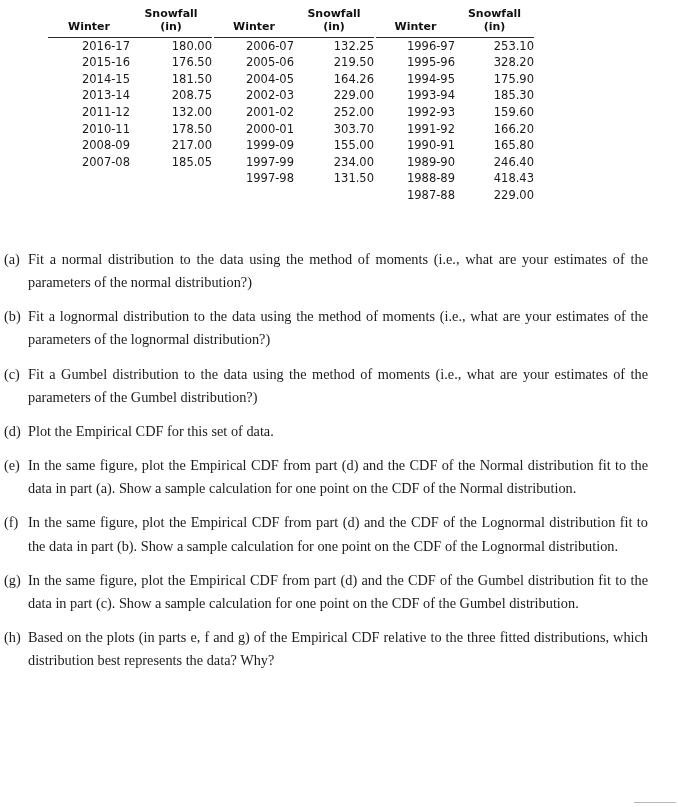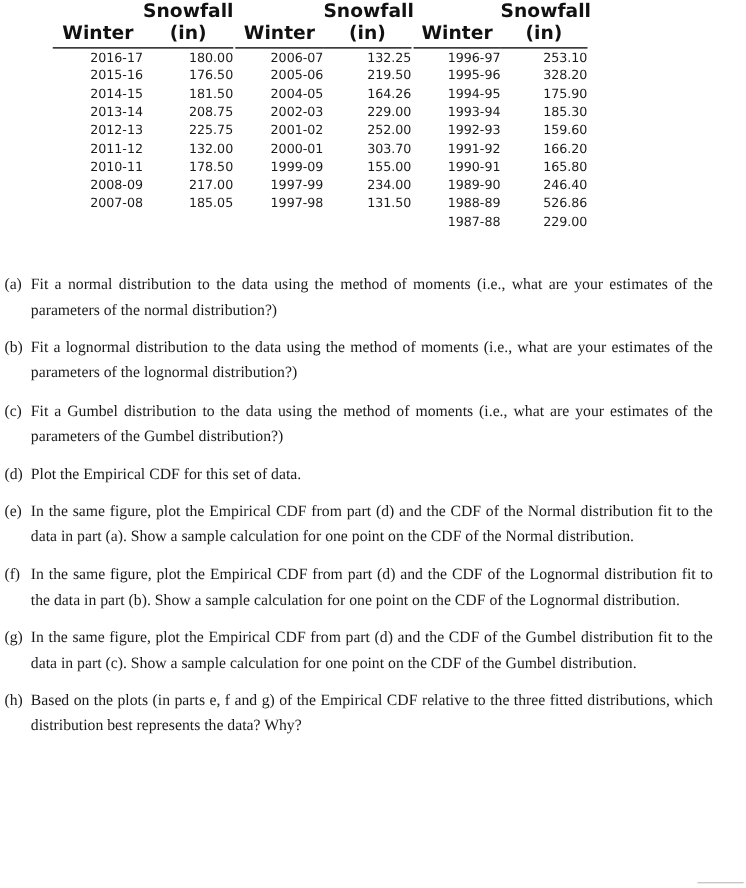--- a/index.html
+++ b/index.html
@@ -34,21 +34,21 @@
   #table-group-2 { left: 376px; width: 158px; }
 
   .tbl {
     border-collapse: collapse;
     width: 100%;
     table-layout: fixed;
   }
   .tbl th {
     font-family: "DejaVu Sans", "Liberation Sans", sans-serif;
     font-weight: bold;
-    font-size: 17px;
+    font-size: 11px;
     color: #111111;
     text-align: center;
     padding: 0 0 3px 0;
     vertical-align: bottom;
     line-height: 1.18;
     border-bottom: 1.2px solid #2a2a2a;
     white-space: nowrap;
   }
   .tbl th .hdr-l2 { display: block; }
   .tbl td {
@@ -131,24 +131,20 @@
           </tr>
         <tr>
             <td>2014-15</td>
             <td>181.50</td>
           </tr>
         <tr>
             <td>2013-14</td>
             <td>208.75</td>
           </tr>
         <tr>
-            <td>2012-13</td>
-            <td>225.75</td>
-          </tr>
-        <tr>
             <td>2011-12</td>
             <td>132.00</td>
           </tr>
         <tr>
             <td>2010-11</td>
             <td>178.50</td>
           </tr>
         <tr>
             <td>2008-09</td>
             <td>217.00</td>
@@ -246,21 +242,21 @@
         <tr>
             <td>1990-91</td>
             <td>165.80</td>
           </tr>
         <tr>
             <td>1989-90</td>
             <td>246.40</td>
           </tr>
         <tr>
             <td>1988-89</td>
-            <td>526.86</td>
+            <td>418.43</td>
           </tr>
         <tr>
             <td>1987-88</td>
             <td>229.00</td>
           </tr>
       </tbody>
     </table>
   </div>
 
 </div>

